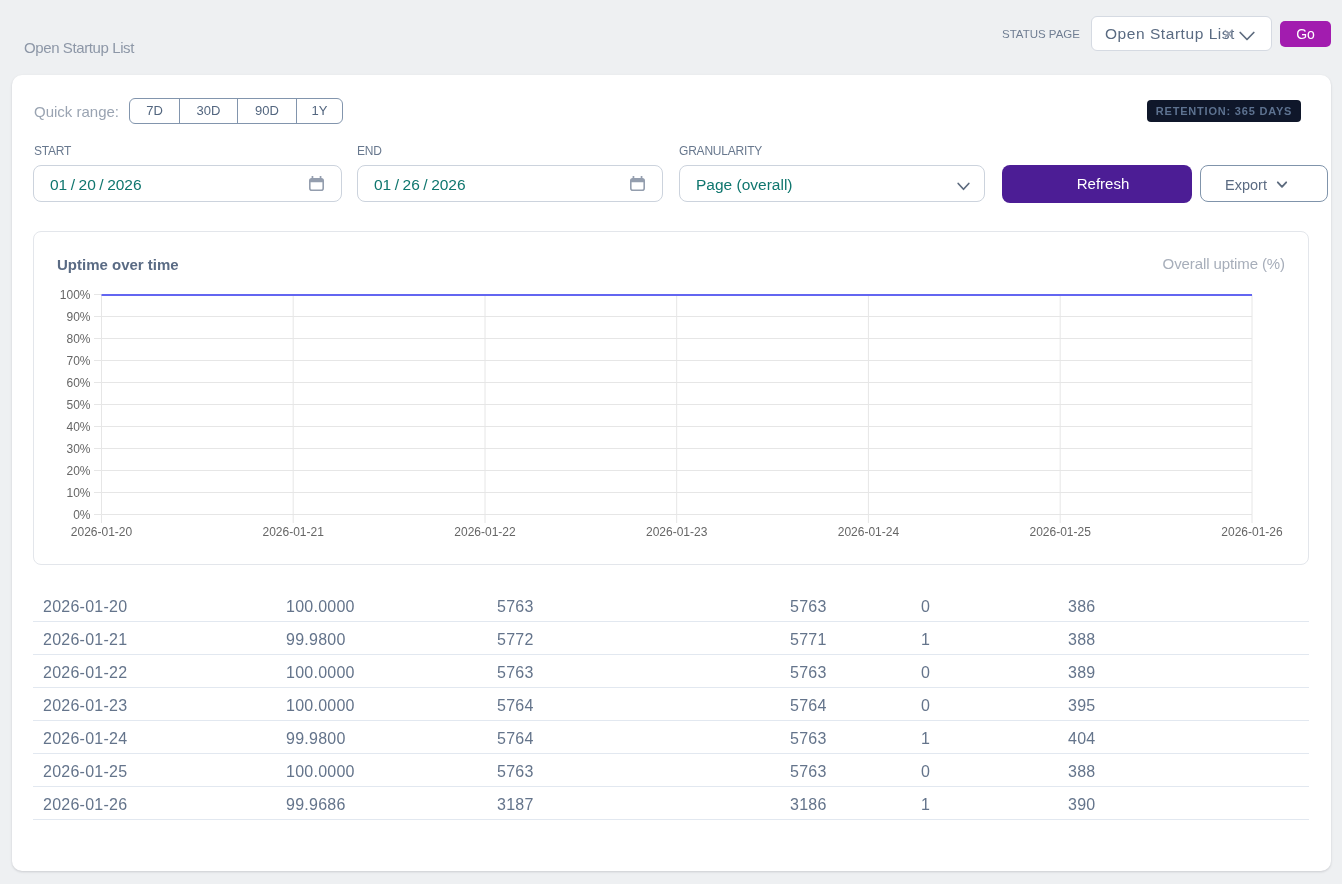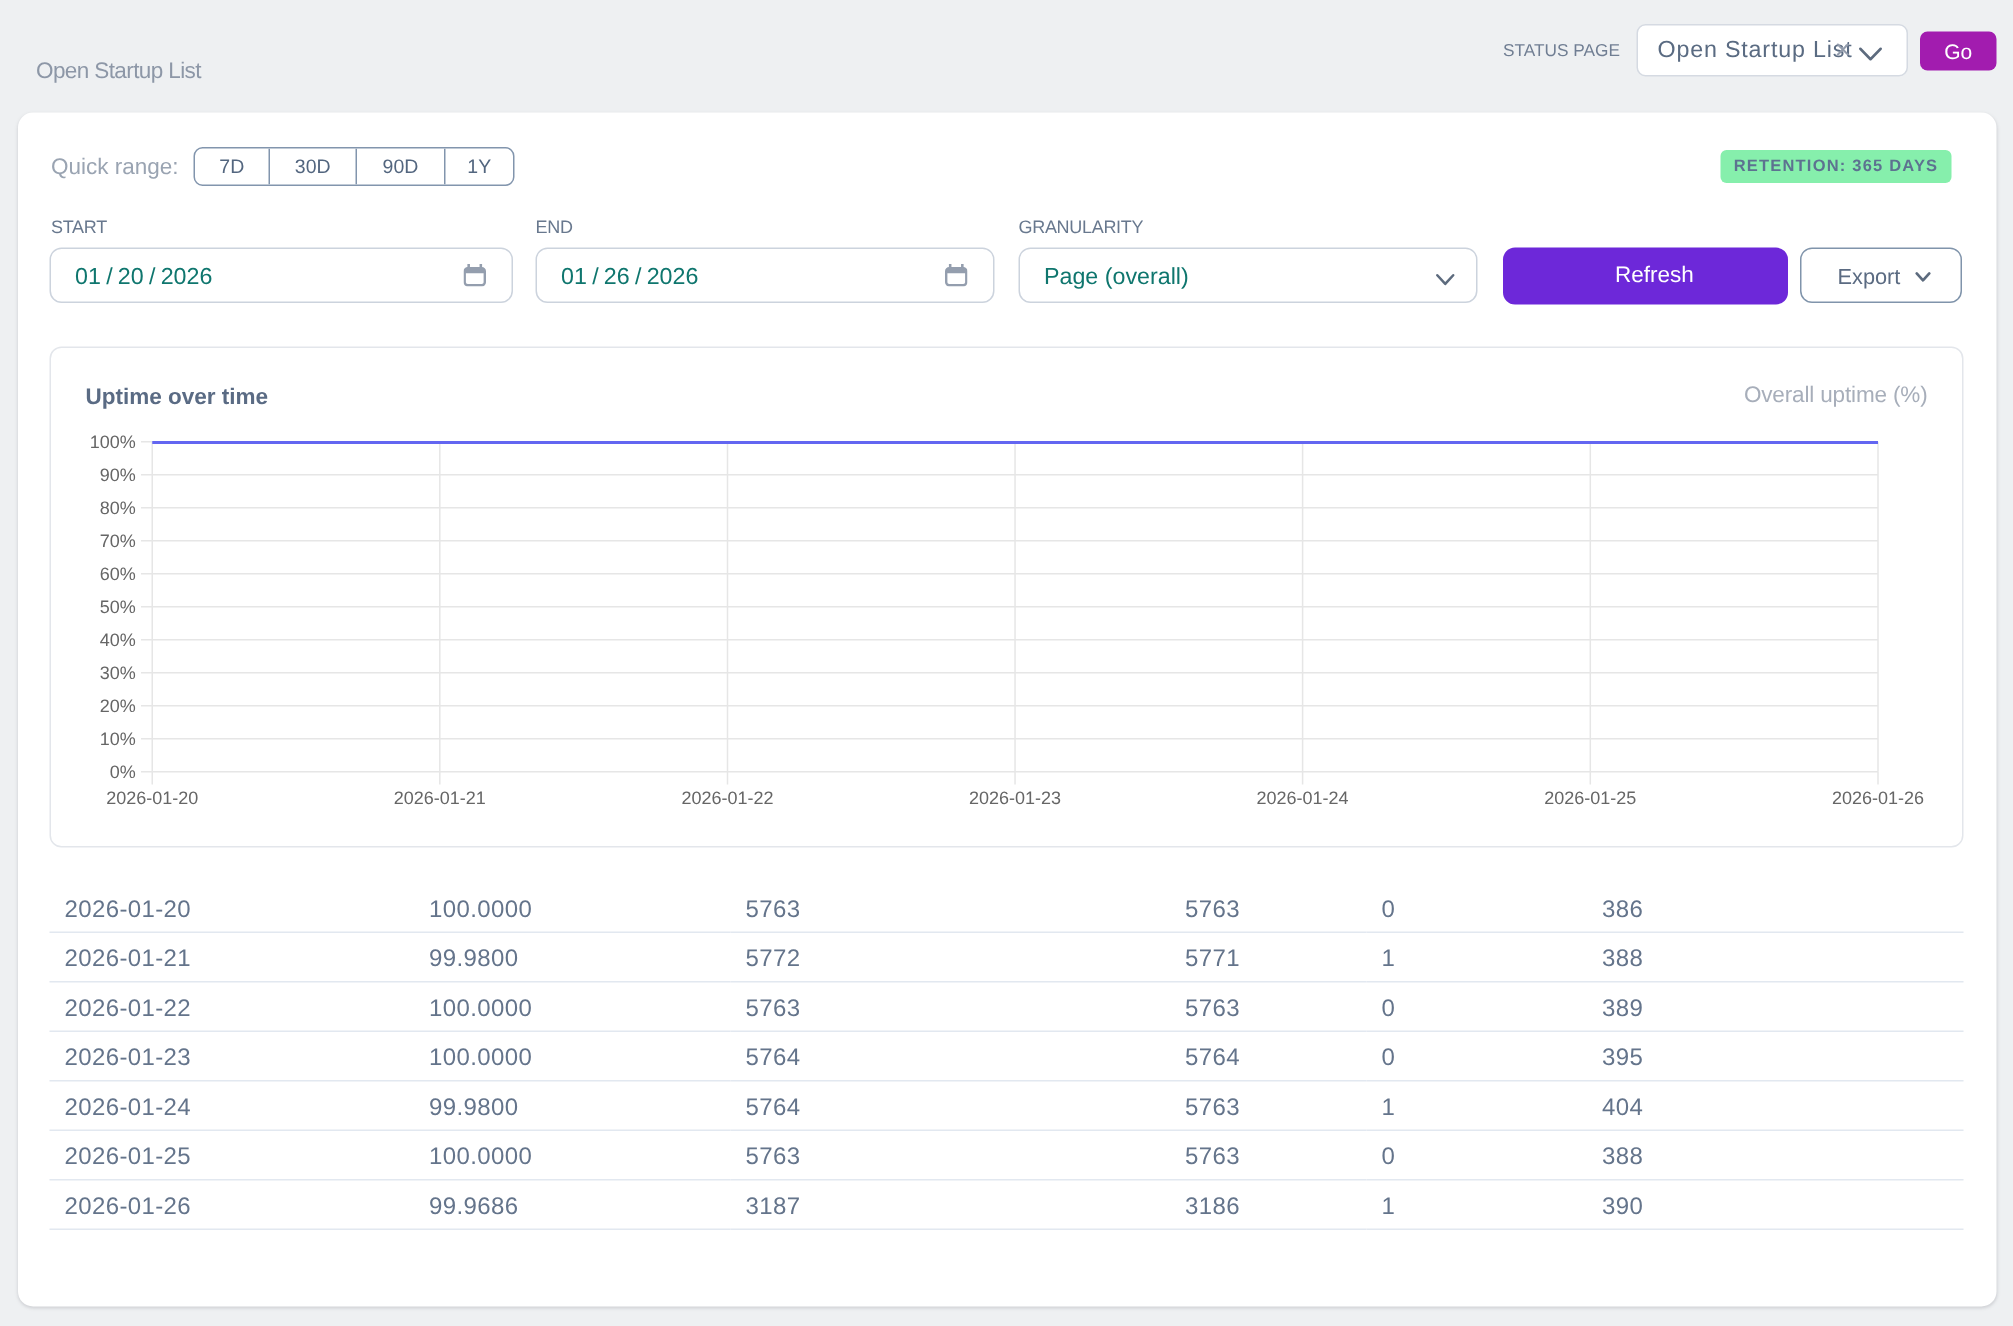--- a/index.html
+++ b/index.html
@@ -17,31 +17,31 @@
 .gobtn { left:1280px; top:21px; width:51px; height:26px; background:#a21caf; border-radius:5px; color:#fff; font-size:14px; text-align:center; line-height:26px; }
 
 
 .card { left:12px; top:75px; width:1319px; height:796px; background:#fff; border-radius:10px; box-shadow:0 1px 2px rgba(16,24,40,.06), 0 1px 3px rgba(16,24,40,.10); }
 
 
 .qlabel { left:34px; top:103px; font-size:15px; color:#9aa4b2; }
 .qgroup { left:129px; top:98px; height:26px; border:1px solid #8295ad; border-radius:6px; display:flex; overflow:hidden; }
 .qgroup .seg { font-size:13px; color:#53667f; line-height:24px; text-align:center; }
 .qgroup .seg + .seg { border-left:1px solid #8295ad; }
-.badge { left:1147px; top:100px; width:154px; height:22px; background:#86efac; border-radius:4px; font-size:11px; font-weight:bold; letter-spacing:0.8px; color:#5d7290; text-align:center; line-height:22px; }
+.badge { left:1147px; top:100px; width:154px; height:22px; background:#0f172a; border-radius:4px; font-size:11px; font-weight:bold; letter-spacing:0.8px; color:#5d7290; text-align:center; line-height:22px; }
 
 
 .flabel { font-size:12px; font-weight:500; letter-spacing:-0.2px; color:#68788e; top:143.5px; }
 .input { top:165px; height:37px; background:#fff; border:1px solid #ccd3dd; border-radius:8px; }
 .input .val { position:absolute; left:16px; top:11px; font-size:15.5px; line-height:16px; color:#0f766e; }
 .input .val i { font-style:normal; margin:0 3.5px; }
 .calic { position:absolute; }
 .chev { position:absolute; width:12px; height:12px; }
-.refresh { left:1002px; top:164.5px; width:190px; height:38px; background:#6d28d9; border-radius:8px; color:#fff; font-size:15px; text-align:center; line-height:38px;padding-left:12px; }
-.export { left:1200px; top:165px; width:108px; height:37px; background:#fff; border:1px solid #8094ab; border-radius:8px; font-size:14.5px; color:#5b6b82; }
+.refresh { left:1002px; top:164.5px; width:190px; height:38px; background:#4c1d95; border-radius:8px; color:#fff; font-size:15px; text-align:center; line-height:38px;padding-left:12px; }
+.export { left:1200px; top:165px; width:128px; height:37px; background:#fff; border:1px solid #8094ab; border-radius:8px; font-size:14.5px; color:#5b6b82; }
 
 
 .chartcard { left:33px; top:231px; width:1276px; height:334px; border:1px solid #e3e6eb; border-radius:8px; background:#fff; }
 .charttitle { left:57px; top:255.5px; font-size:15px; font-weight:bold; color:#5a6b84; }
 .chartright { right:57px; top:254.5px; font-size:15px; color:#a7aeba; letter-spacing:-0.1px; }
 
 
 table.data { position:absolute; left:33px; top:589px; width:1276px; border-collapse:collapse; table-layout:fixed; }
 table.data th { font-size:12.5px; line-height:14px; font-weight:bold; letter-spacing:0.8px; color:#4d5f79; text-align:left; padding:7.5px 0 7px 10px; border-bottom:1px solid #cbd5e1; }
 table.data td { font-size:16px; line-height:16px; color:#64748b; letter-spacing:0.25px; padding:10px 0 6px 10px; border-bottom:1px solid #e2e8f0; }

